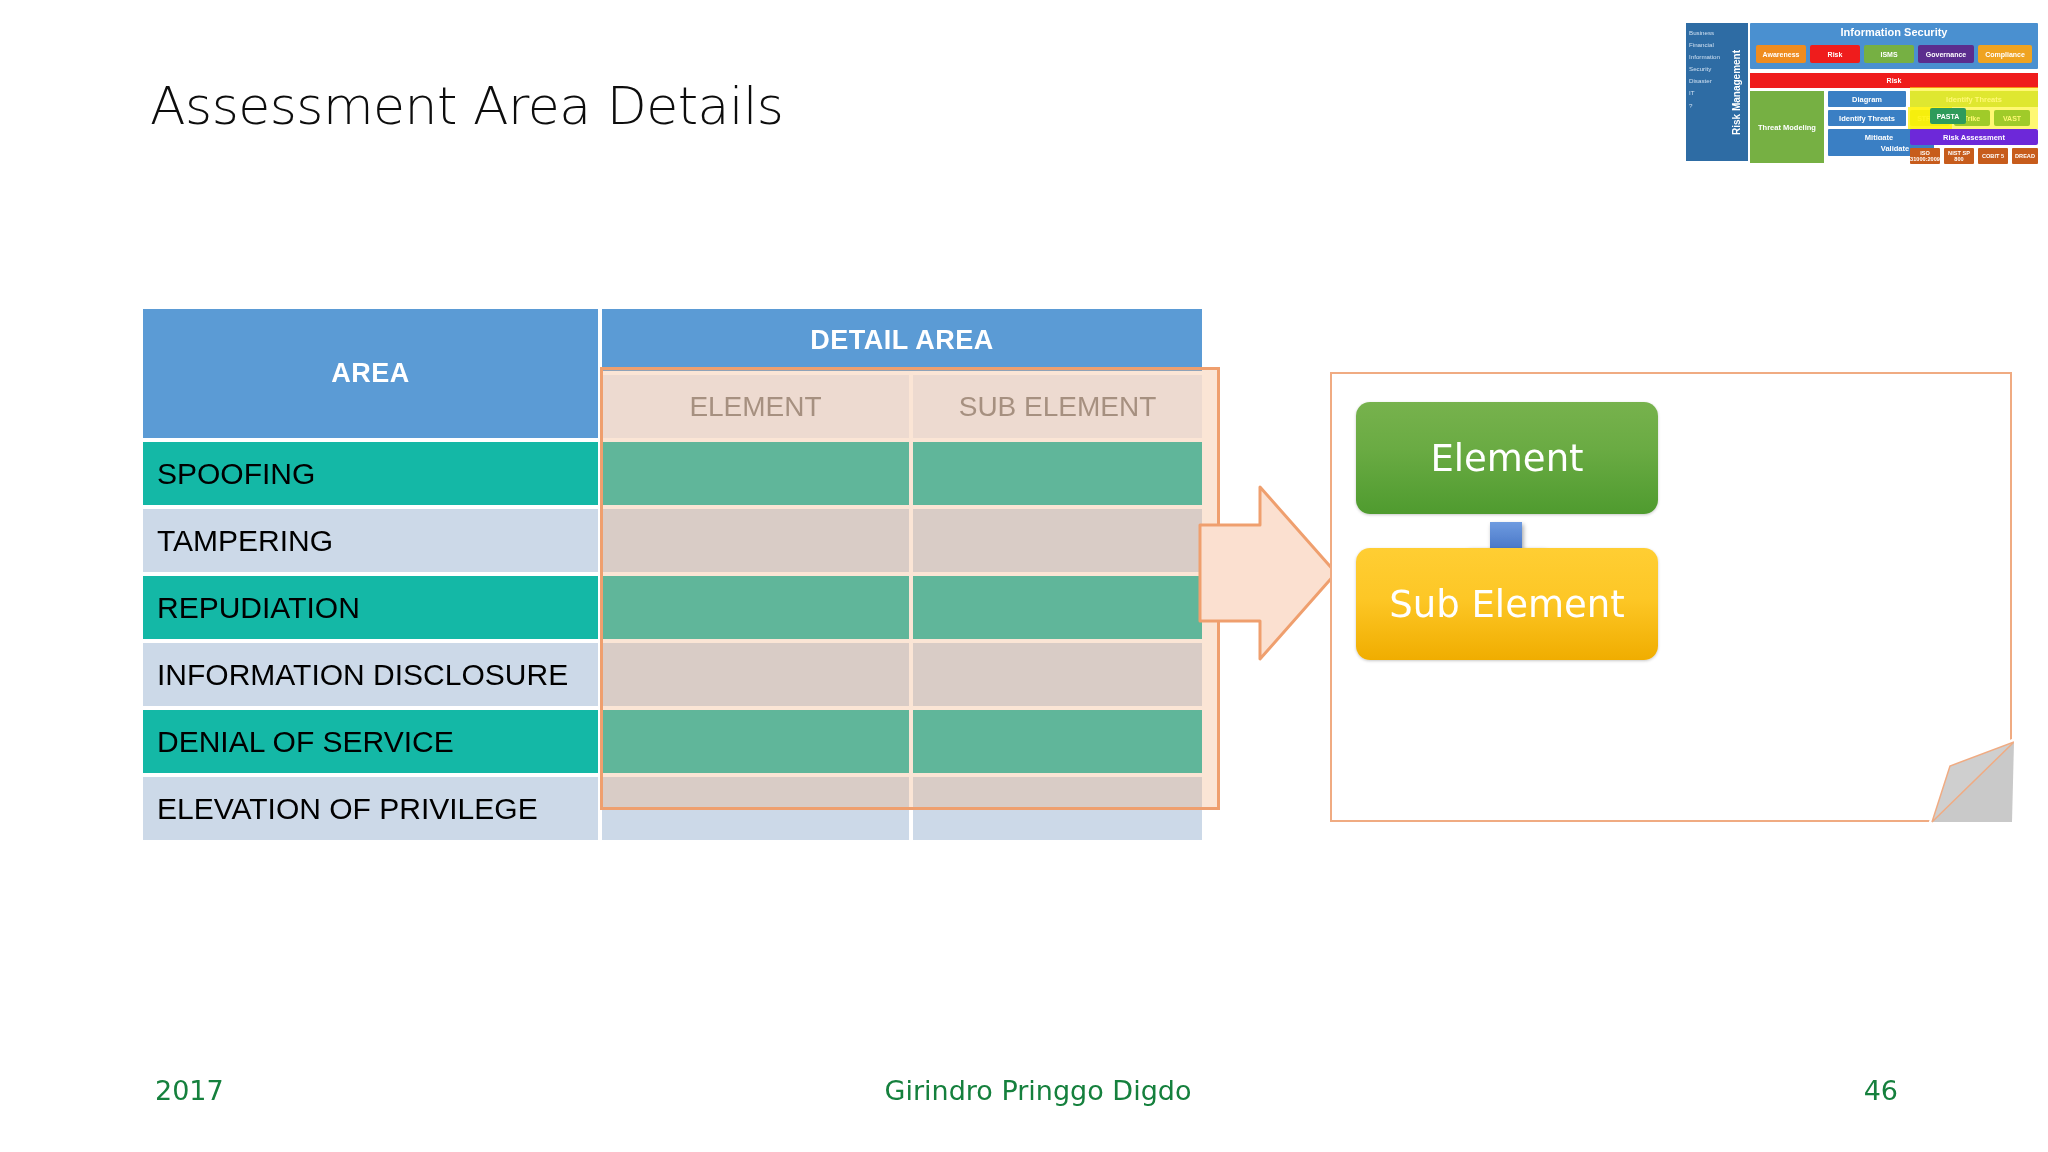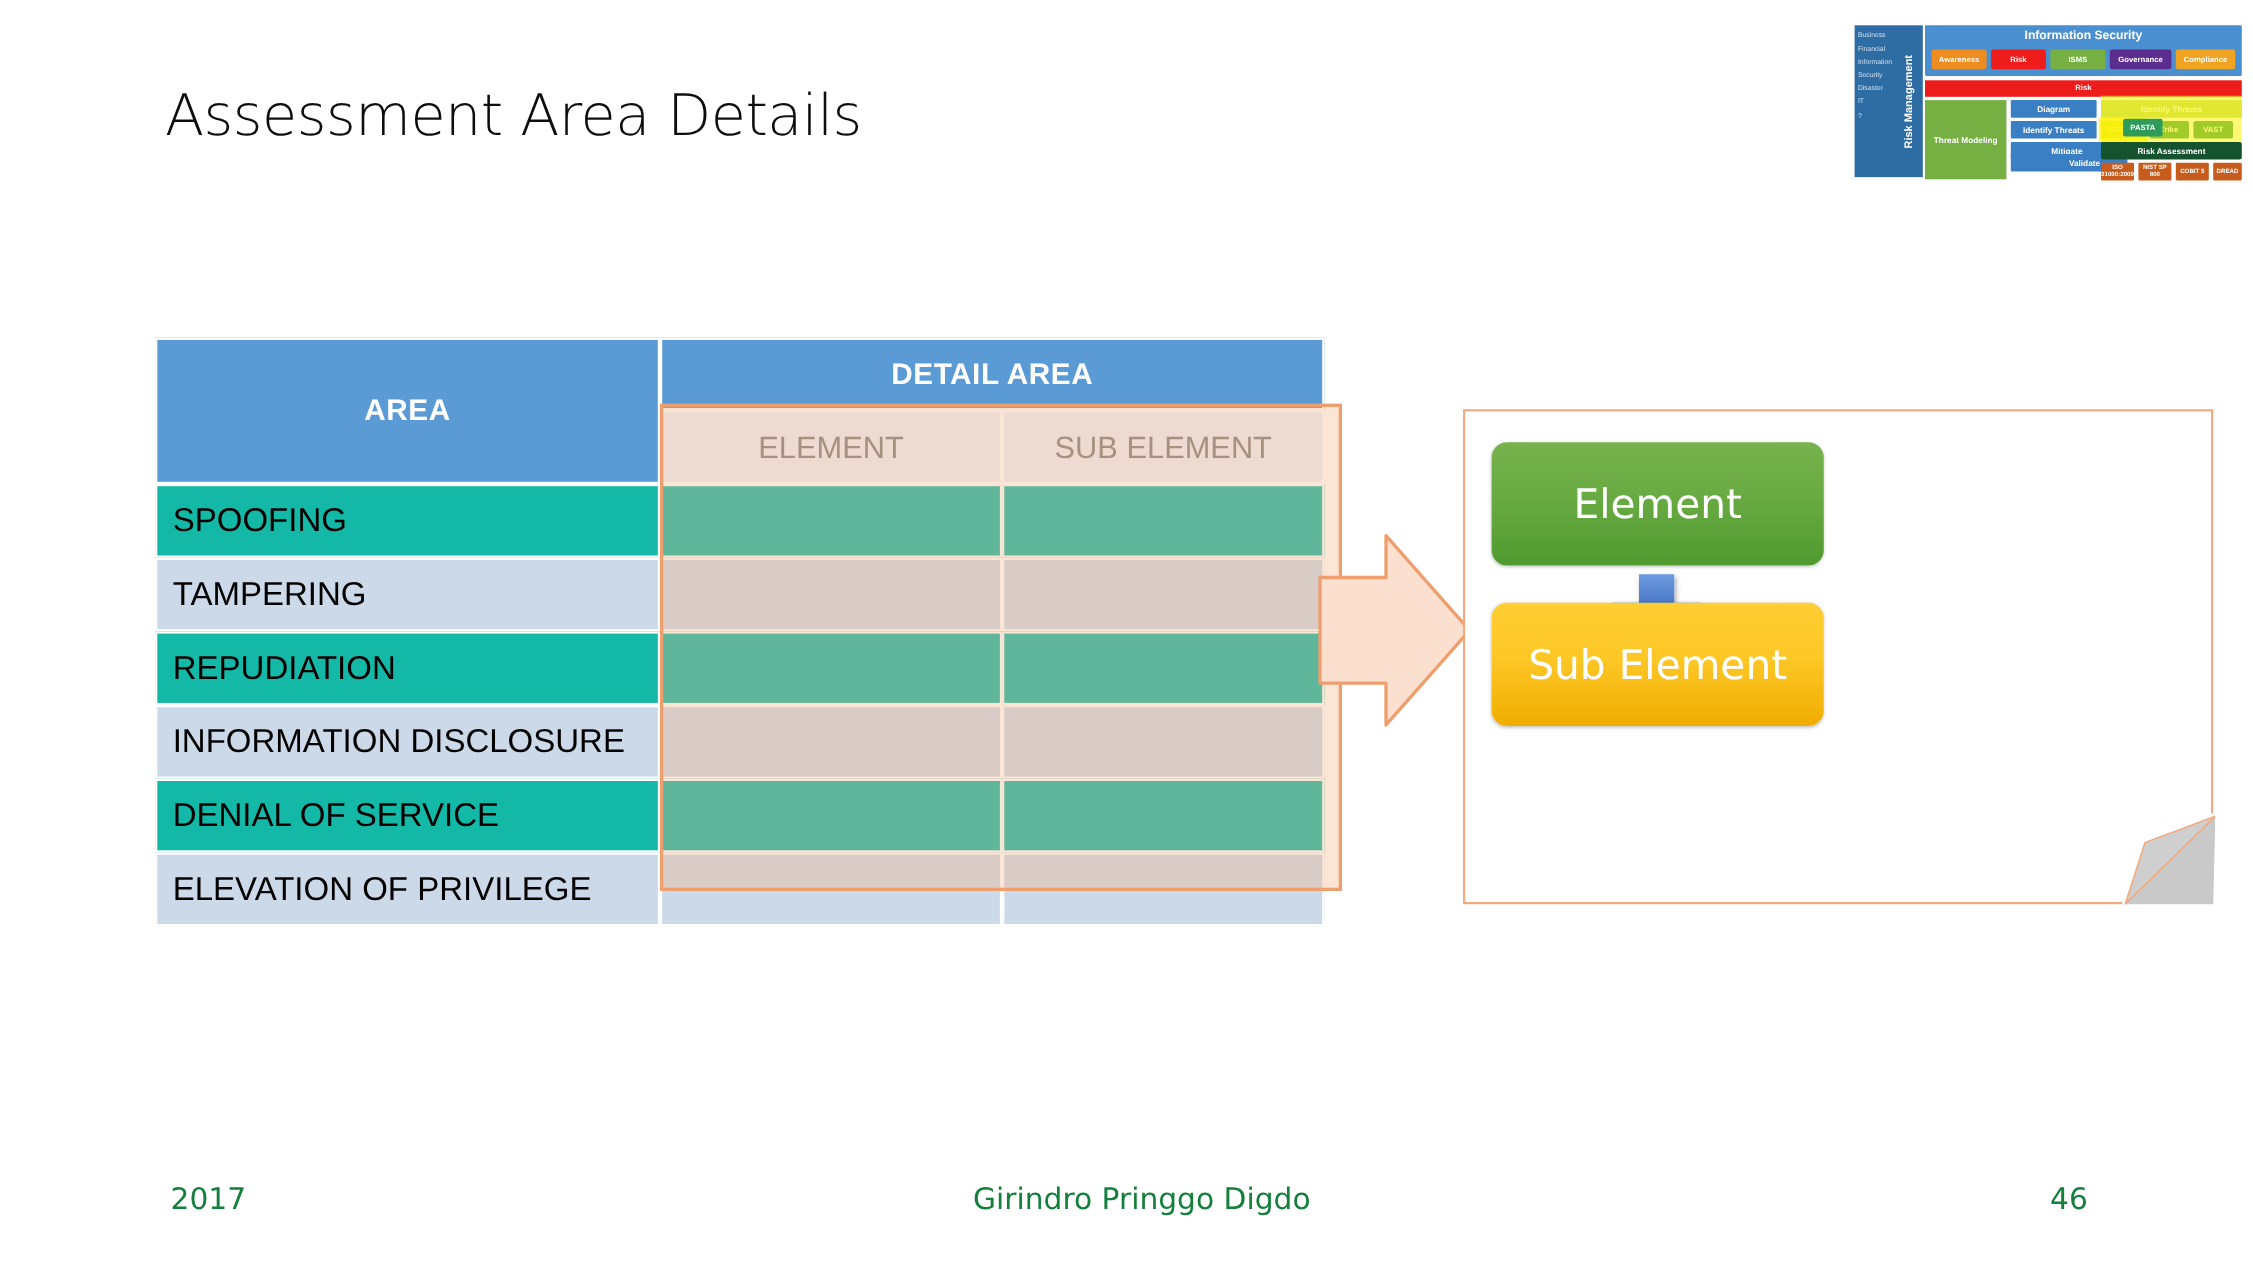--- a/index.html
+++ b/index.html
@@ -147,21 +147,21 @@
     background:#b8d96a;color:#ffffff;font-size:7.5px;font-weight:bold;
     display:flex;align-items:center;justify-content:center;
   }
   .tb-meth{
     position:absolute;top:87px;height:16px;border-radius:2px;
     color:#ffffff;font-size:7px;font-weight:bold;
     display:flex;align-items:center;justify-content:center;
   }
   .tb-riskassess{
     position:absolute;left:160px;top:106px;width:128px;height:16px;
-    background:#14532d;color:#ffffff;font-size:7.5px;font-weight:bold;
+    background:#6d28d9;color:#ffffff;font-size:7.5px;font-weight:bold;
     display:flex;align-items:center;justify-content:center;border-radius:2px;
   }
   .tb-std{
     position:absolute;top:125px;height:16px;background:#c75c1c;
     color:#ffffff;font-size:5.6px;font-weight:bold;border-radius:1px;
     display:flex;align-items:center;justify-content:center;text-align:center;
     line-height:1.1;
   }
   #tb-highlight{
     position:absolute;left:160px;top:64px;width:128px;height:42px;

